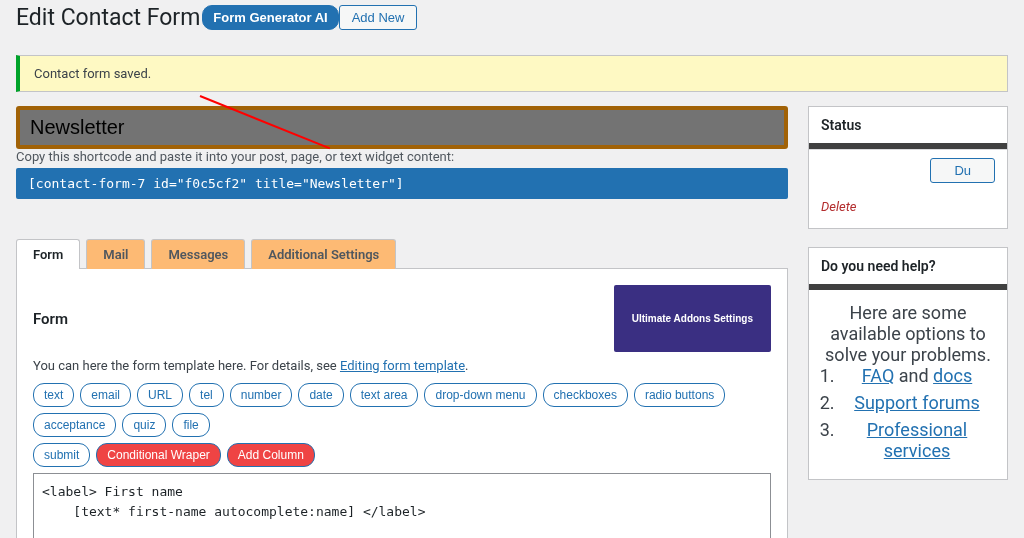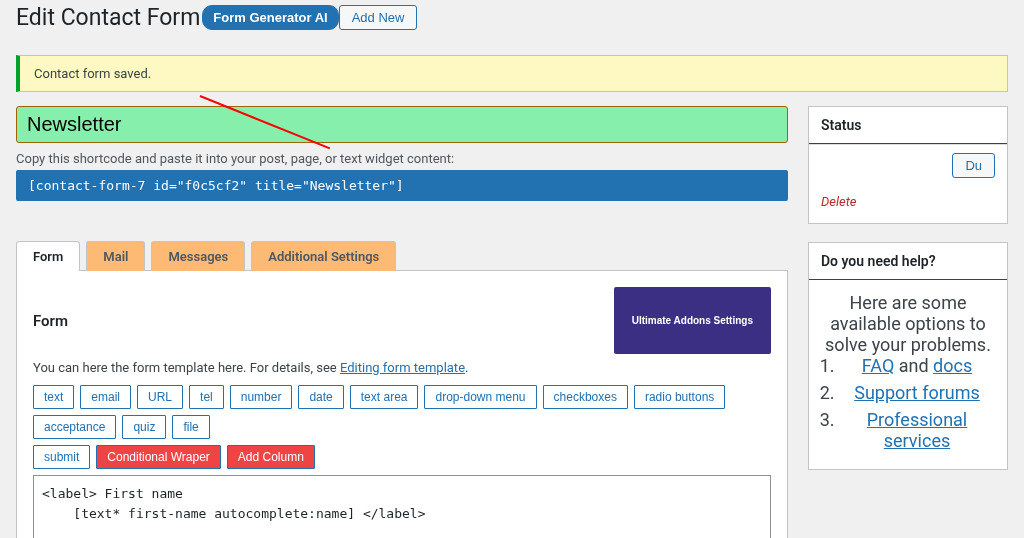--- a/index.html
+++ b/index.html
@@ -57,24 +57,24 @@
     display: flex;
     gap: 20px;
     padding: 0 16px;
   }
   .left-col { flex: 1; min-width: 0; }
   .right-col { width: 200px; flex-shrink: 0; }
   .title-input {
     width: 100%;
     font-size: 20px;
     padding: 6px 10px;
-    border: 1px solid #a16207;
+    border: 4px solid #a16207;
     border-radius: 3px;
-    background: #86efac;
-    margin-bottom: 8px;
+    background: #737373;
+    margin-bottom: 0;
   }
   .shortcode-hint {
     font-size: 13px;
     color: #50575e;
     margin-bottom: 4px;
   }
   .shortcode-box {
     background: #2271b1;
     color: #fff;
     padding: 8px 12px;
@@ -134,21 +134,21 @@
     flex-wrap: wrap;
     gap: 6px;
     margin-bottom: 6px;
   }
   .tag-btn {
     background: #fff;
     border: 1px solid #2271b1;
     color: #2271b1;
     padding: 4px 10px;
     font-size: 12px;
-    border-radius: 1px;
+    border-radius: 11px;
     cursor: pointer;
   }
   .tag-btn.filled {
     background: #ef4444;
     color: #fff;
   }
   .code-area {
     width: 100%;
     border: 1px solid #8c8f94;
     font-family: Consolas, Monaco, monospace;
@@ -161,36 +161,36 @@
     color: #1d2327;
   }
   .side-box {
     background: #fff;
     border: 1px solid #c3c4c7;
     margin-bottom: 18px;
   }
   .side-box-head {
     padding: 10px 12px;
     font-weight: 600;
-    border-bottom: 1px solid #404040;
+    border-bottom: 6px solid #404040;
     font-size: 14px;
   }
   .side-box-body { padding: 12px; font-size: 18px; color: #3c434a; text-align: center; }
   .side-box-actions {
     display: flex;
     justify-content: flex-end;
     padding: 8px 12px;
     border-top: 1px solid #dcdcde;
   }
   .dup-btn {
     border: 1px solid #2271b1;
     background: #f6f7f7;
     color: #2271b1;
     border-radius: 3px;
-    padding: 4px 12px;
+    padding: 4px 23px;
     cursor: pointer;
     font-size: 13px;
   }
   .delete-link {
     color: #b32d2e;
     padding: 8px 12px 14px 12px;
     cursor: pointer;
     display: block;
     font-size: 13px;
     font-style: italic;

